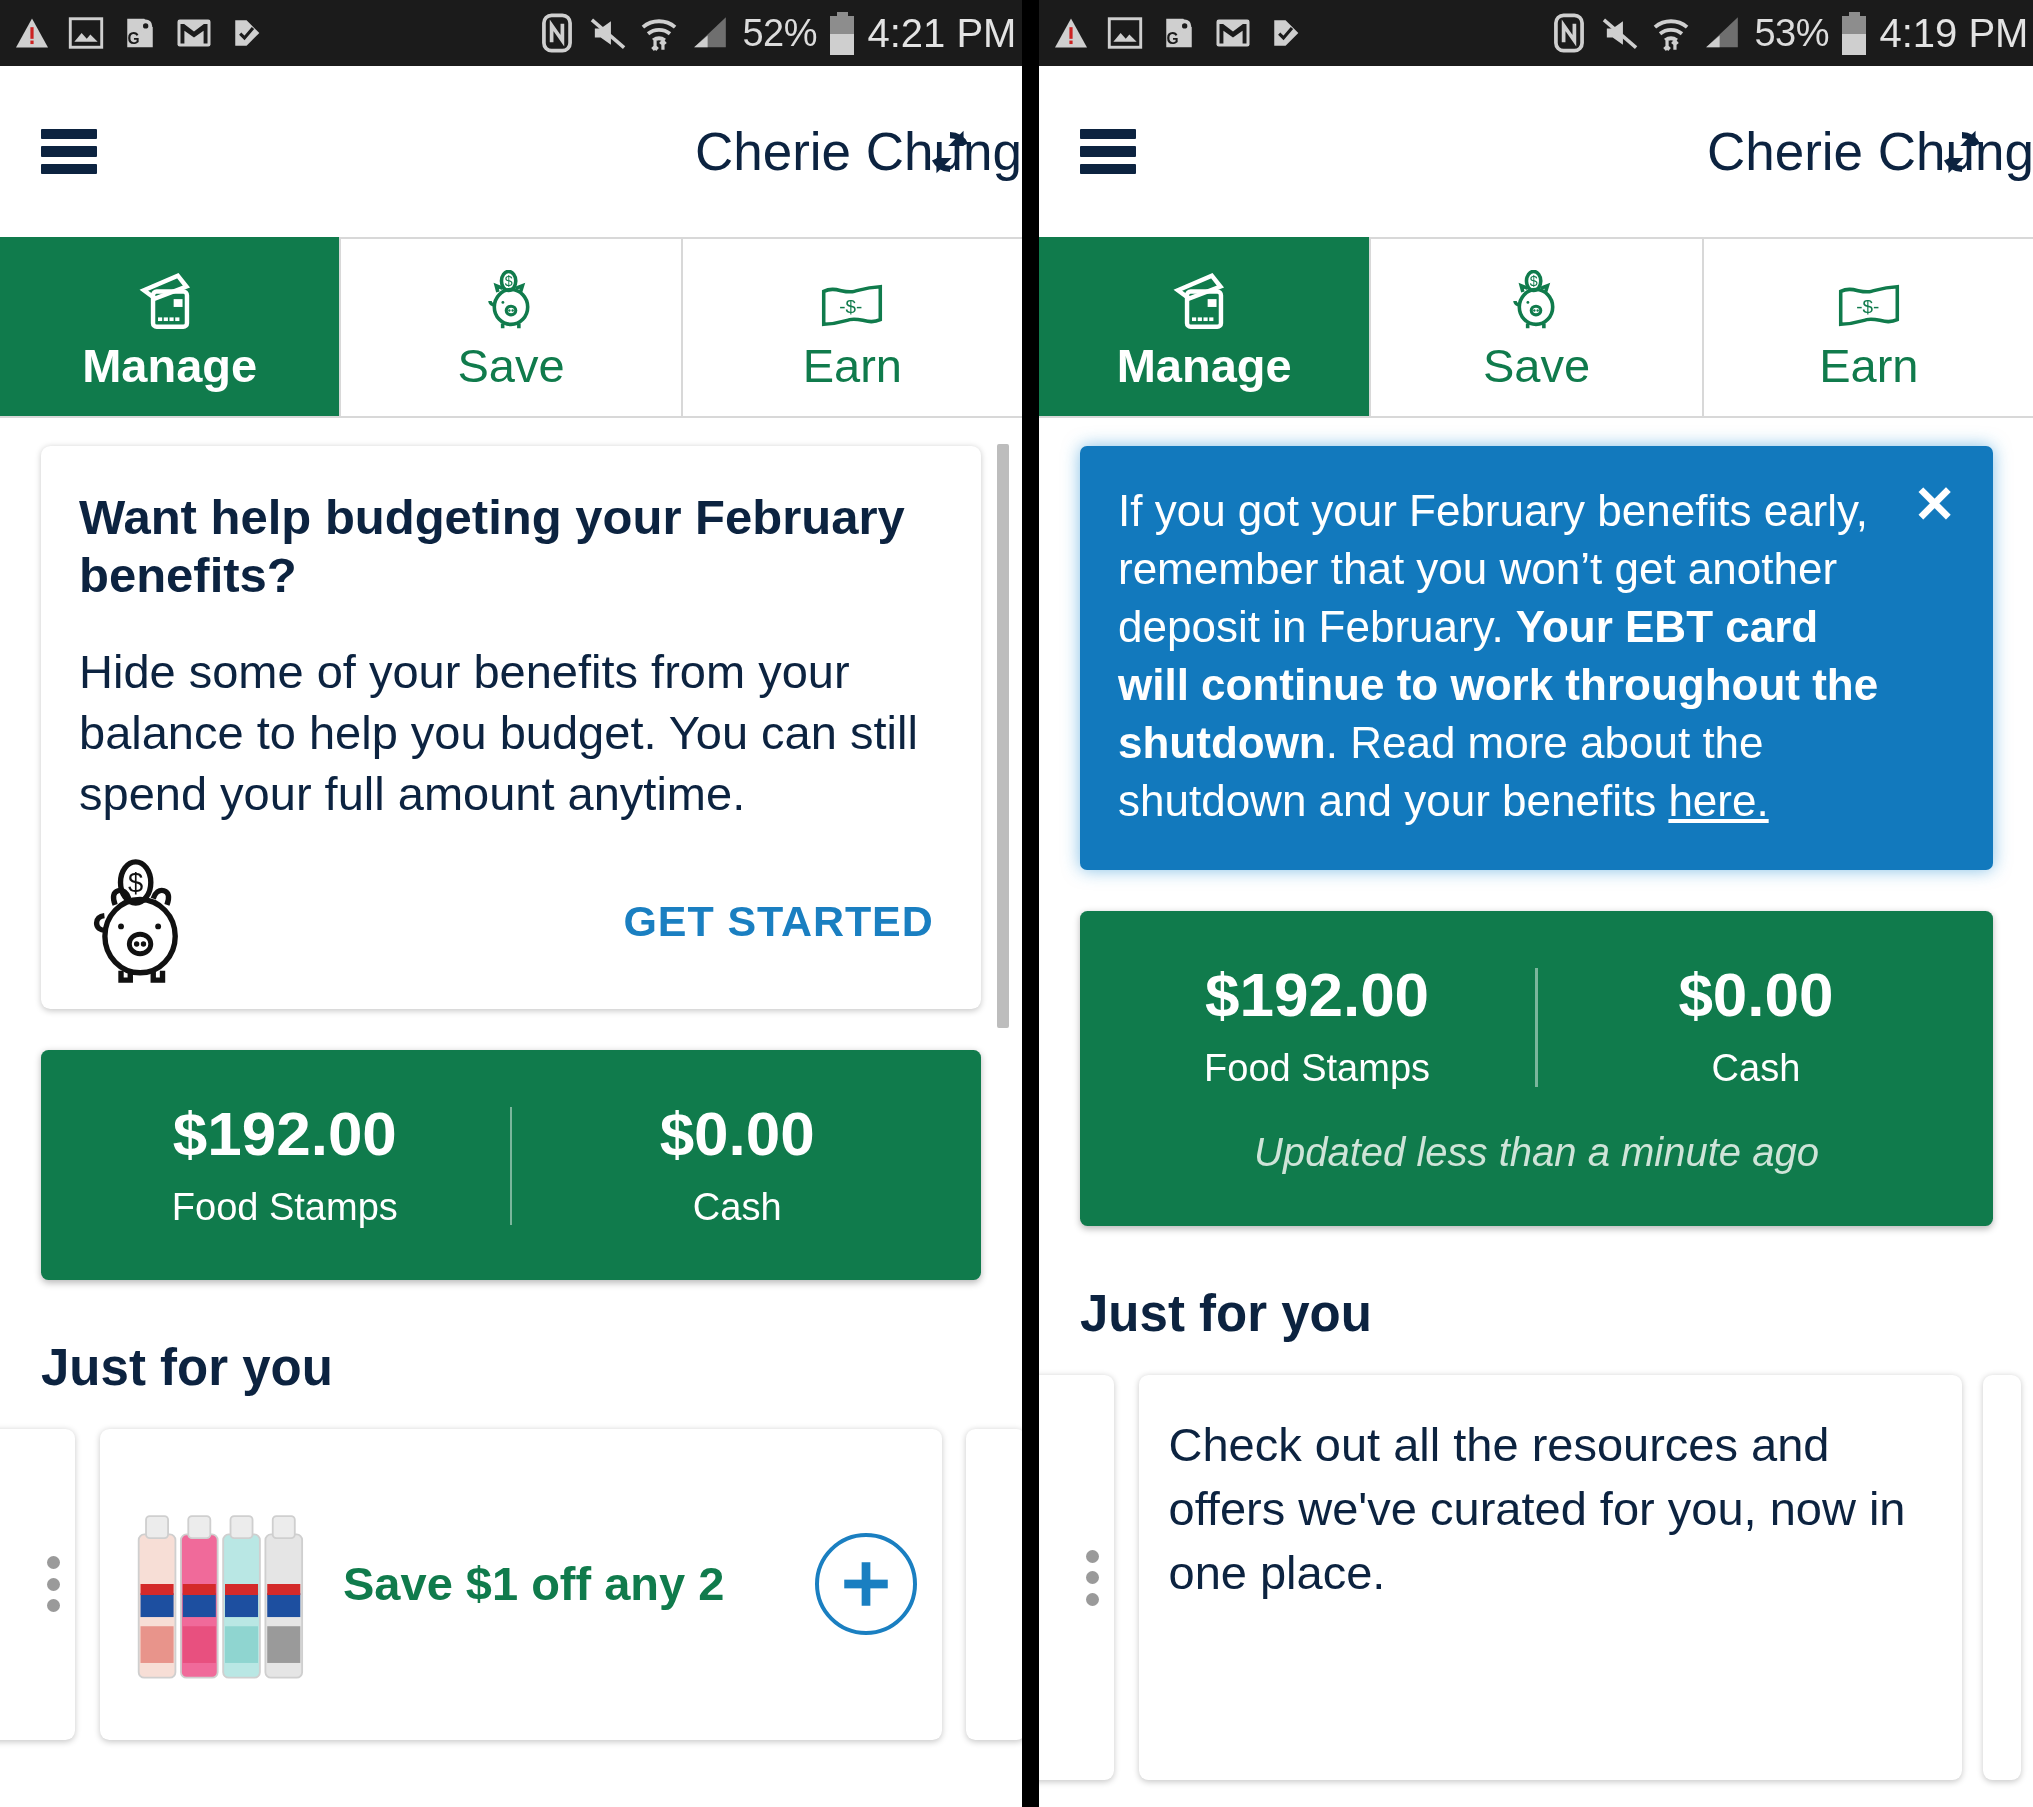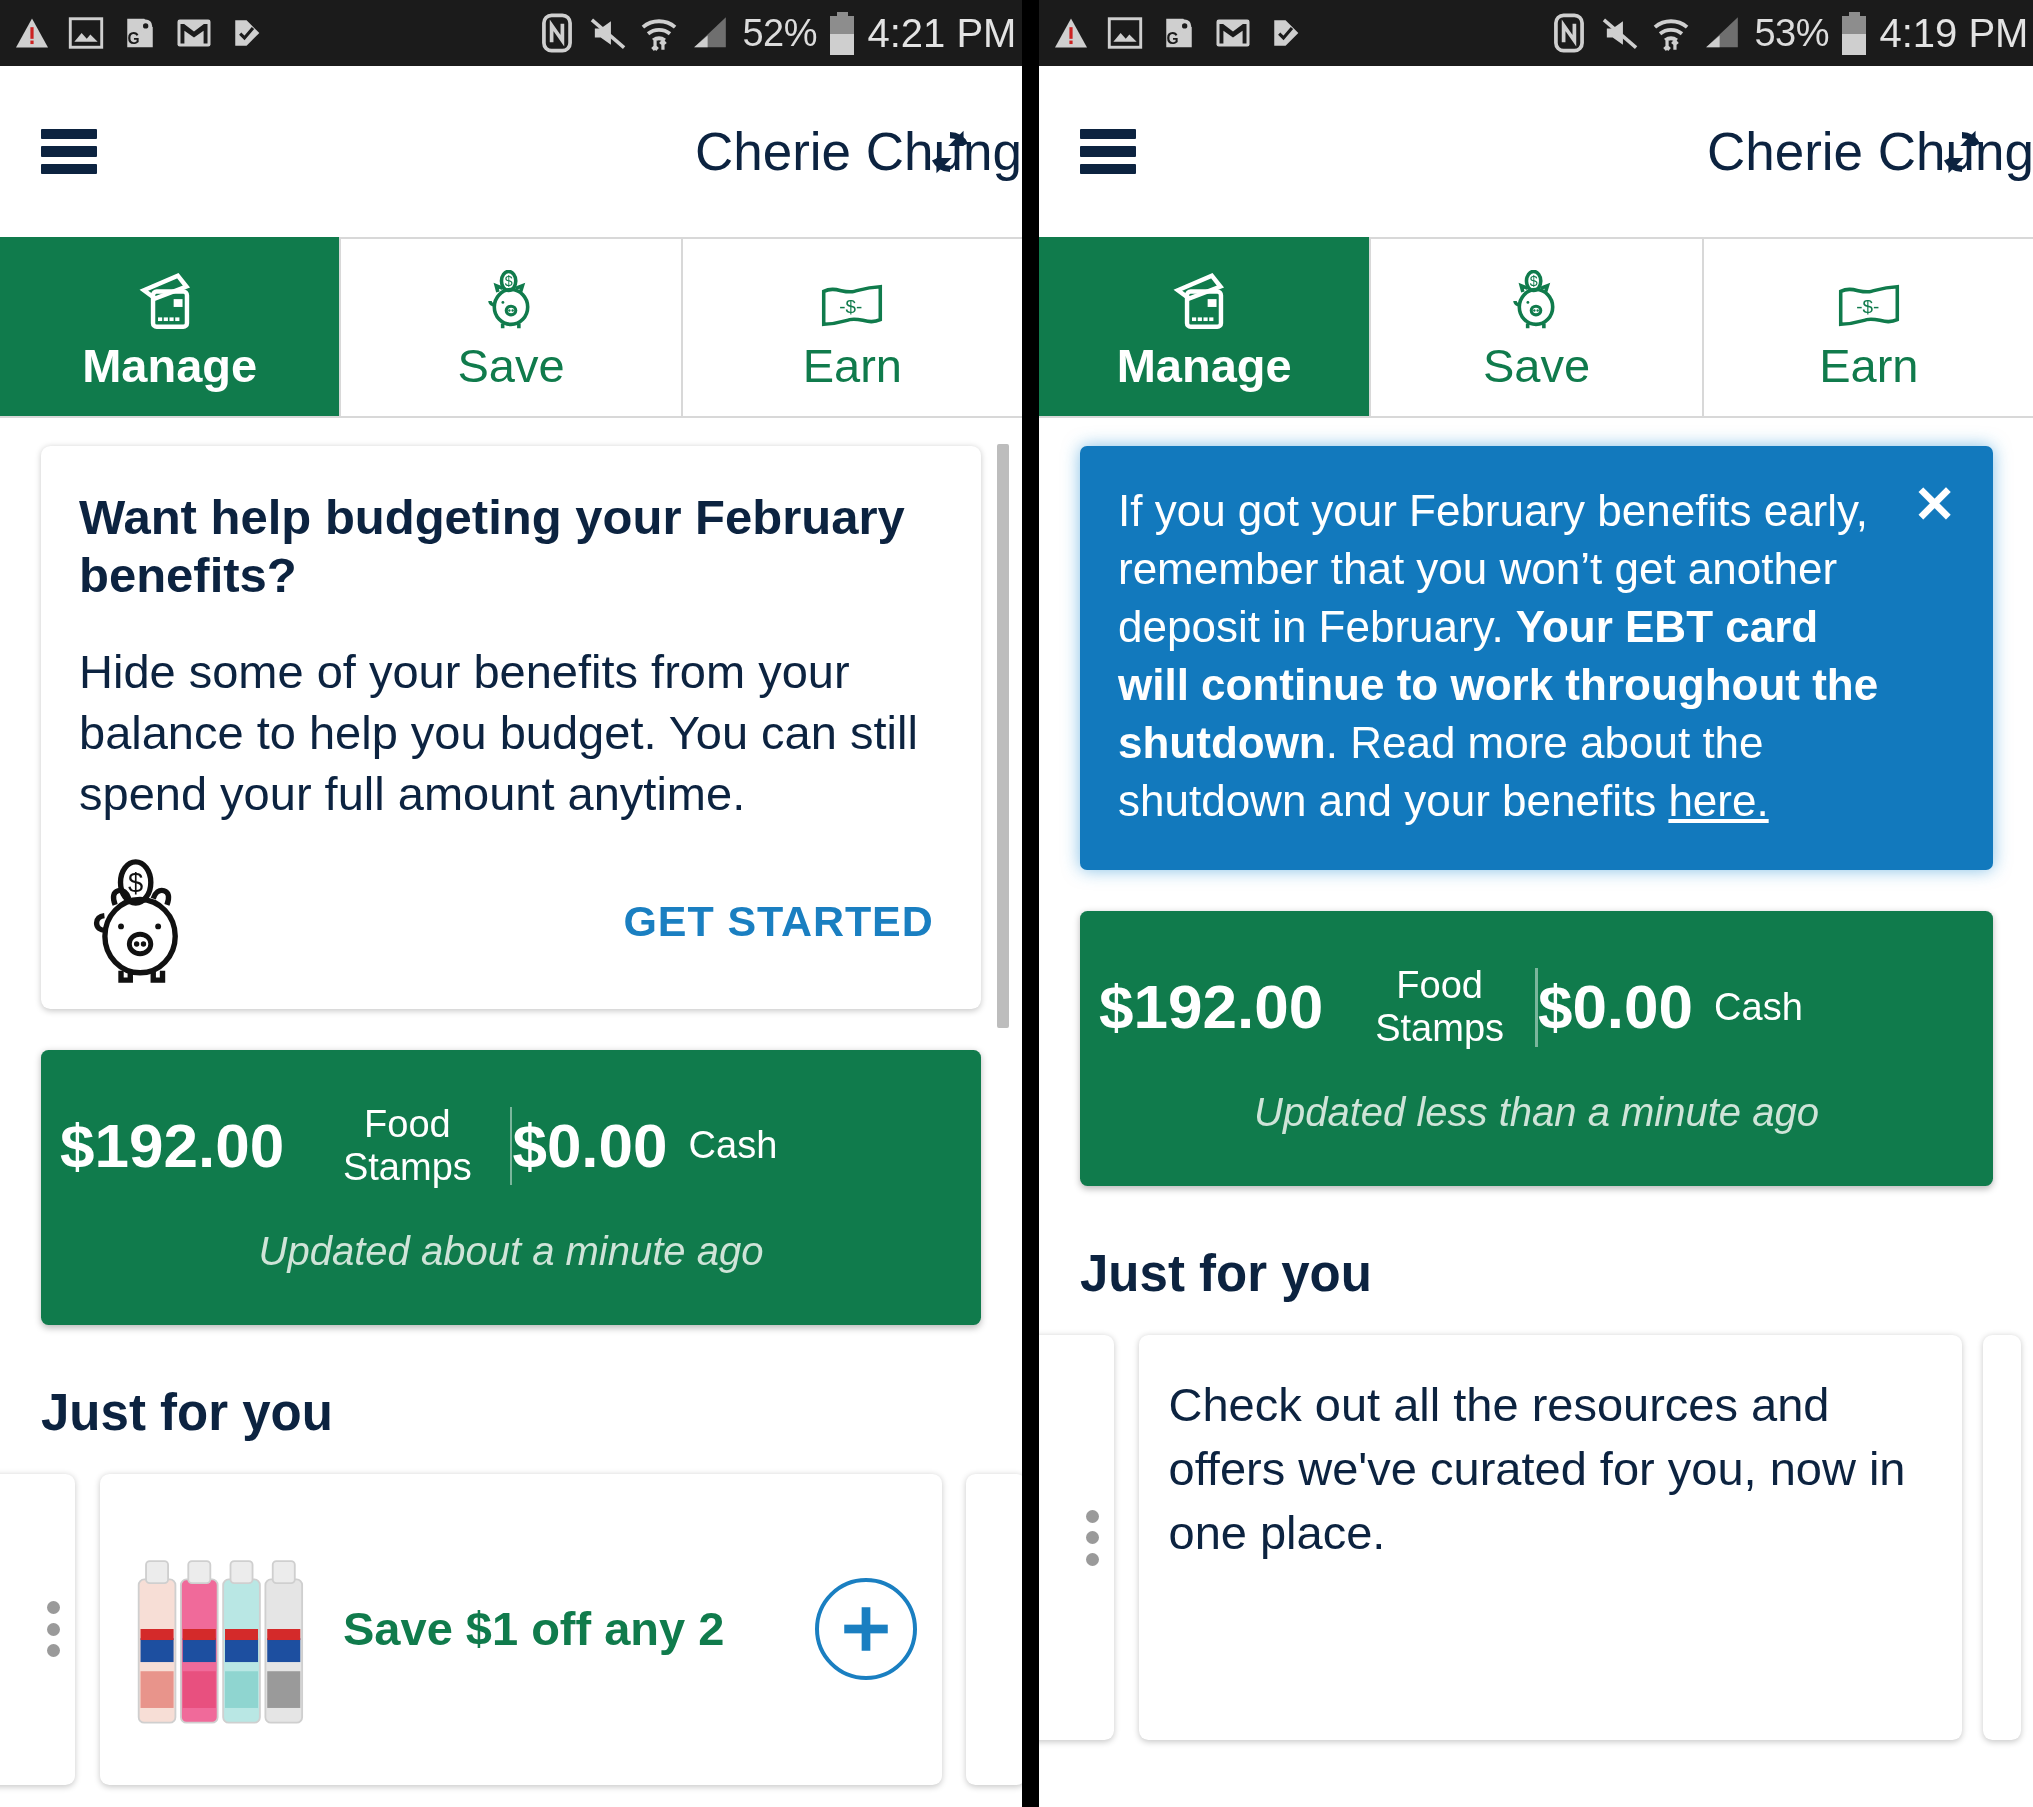--- a/index.html
+++ b/index.html
@@ -83,21 +83,21 @@
     padding-right: 9.4px;
   }
 
   
   .card-green {
     margin-top: 41px; background:#107b4c; border-radius: 7.5px;
     box-shadow: 0 2.8px 7.5px rgba(0,0,0,.28);
     padding: 53px 19px 51px 19px; text-align:center;
   }
   .bal-row { display:flex; align-items:stretch; justify-content:center; }
-  .bal-col { flex:1 1 0; display:flex; flex-direction:row; align-items:center; gap: 21px; }
+  .bal-col { flex:1 1 0; display:flex; flex-direction:column; align-items:center; gap: 21px; }
   .bal-amount { font-size: 62px; font-weight:700; color:#fff; line-height:1; }
   .bal-label { font-size: 38px; color:#fff; font-weight:400; }
   .bal-sep { width:2.8px; background: rgba(255,255,255,.45); margin: 3.8px 0; }
   .bal-updated { margin-top: 40px; font-size: 40px; font-style: italic; color:#cfe4d8; }
 
   
   .jfy-title { font-size: 51px; font-weight:700; color:#0c2340; margin-top: 58px; }
   .jfy-rail { display:flex; align-items:flex-start; gap: 0; margin-top: 32px; position:relative; }
   .jfy-peek-left {
     width: 94px; height: 311px; background:#fff; border-radius: 9.4px;
@@ -323,21 +323,20 @@
             <div class="bal-col">
               <div class="bal-amount">$192.00</div>
               <div class="bal-label">Food Stamps</div>
             </div>
             <div class="bal-sep"></div>
             <div class="bal-col">
               <div class="bal-amount">$0.00</div>
               <div class="bal-label">Cash</div>
             </div>
           </div>
-          <div class="bal-updated">Updated about a minute ago</div>
         </div>
 
         <div class="jfy-title">Just for you</div>
         <div class="jfy-rail">
           <div class="jfy-peek-left">
             <span class="dots3">
                 <i></i>
                 <i></i>
                 <i></i>
               </span>

